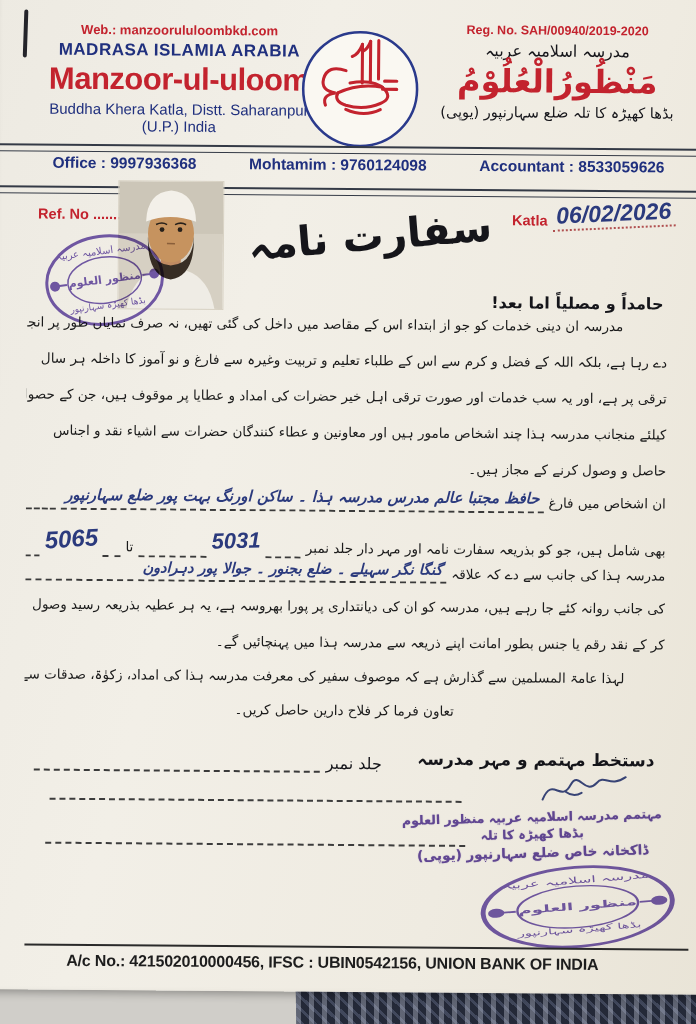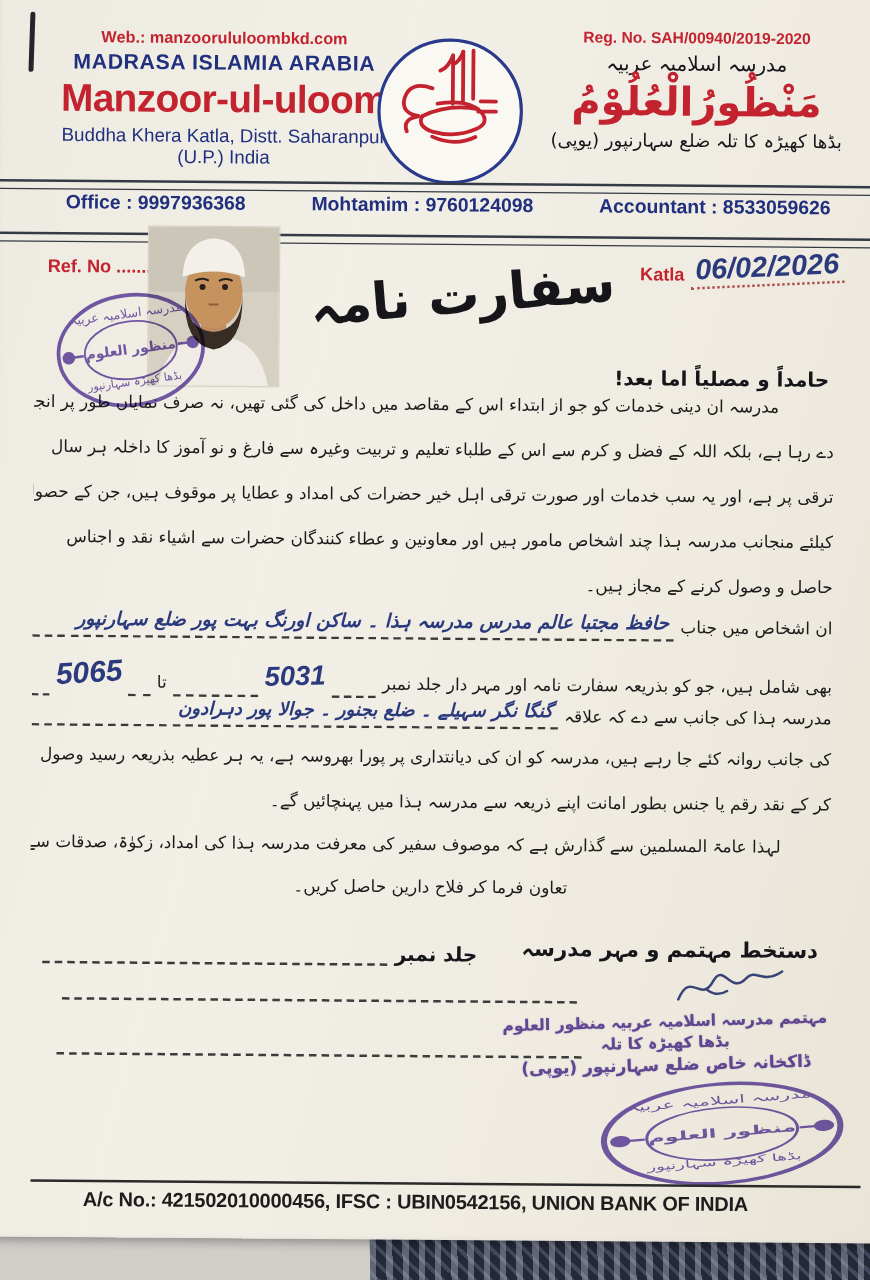--- a/index.html
+++ b/index.html
@@ -133,21 +133,21 @@
 
   <div class="abs urdu" style="right:44px;top:306px;font-size:16px;font-weight:bold;color:#15151a;">حامداً و مصلیاً اما بعد!</div>
 
   <div class="bodyline" style="top:328px;padding-right:44px;">مدرسہ ان دینی خدمات کو جو از ابتداء اس کے مقاصد میں داخل کی گئی تھیں، نہ صرف نمایاں طور پر انجام</div>
   <div class="bodyline" style="top:364px;">دے رہا ہے، بلکہ اللہ کے فضل و کرم سے اس کے طلباء تعلیم و تربیت وغیرہ سے فارغ و نو آموز کا داخلہ ہر سال</div>
   <div class="bodyline" style="top:400px;">ترقی پر ہے، اور یہ سب خدمات اور صورت ترقی اہل خیر حضرات کی امداد و عطایا پر موقوف ہیں، جن کے حصول</div>
   <div class="bodyline" style="top:436px;">کیلئے منجانب مدرسہ ہذا چند اشخاص مامور ہیں اور معاونین و عطاء کنندگان حضرات سے اشیاء نقد و اجناس</div>
   <div class="bodyline" style="top:472px;">حاصل و وصول کرنے کے مجاز ہیں۔</div>
 
   <div class="bodyline mixed" style="top:500px;">
-    <span>ان اشخاص میں جناب</span>
+    <span>ان اشخاص میں فارغ</span>
     <span class="hw hwline" style="font-size:15px;">حافظ مجتبا عالم مدرس مدرسہ ہذا ۔ ساکن اورنگ بہت پور ضلع سہارنپور</span>
     <span class="dashfill"></span>
   </div>
 
   <div class="bodyline mixed" style="top:536px;">
     <span>بھی شامل ہیں، جو کو بذریعہ سفارت نامہ اور مہر دار جلد نمبر</span>
     <span class="dashseg" style="width:36px;"></span>
     <span class="hw latin" style="font-size:22px;transform:rotate(-2deg);">5031</span>
     <span class="dashseg" style="width:70px;"></span>
     <span>تا</span>
@@ -161,21 +161,21 @@
     <span class="hw hwline" style="font-size:14.5px;">گنگا نگر سہیلے ۔ ضلع بجنور ۔ جوالا پور دہرادون</span>
     <span class="dashfill"></span>
   </div>
 
   <div class="bodyline" style="top:610px;">کی جانب روانہ کئے جا رہے ہیں، مدرسہ کو ان کی دیانتداری پر پورا بھروسہ ہے، یہ ہر عطیہ بذریعہ رسید وصول</div>
   <div class="bodyline" style="top:646px;">کر کے نقد رقم یا جنس بطور امانت اپنے ذریعہ سے مدرسہ ہذا میں پہنچائیں گے۔</div>
   <div class="bodyline" style="top:680px;padding-right:40px;">لہذا عامۃ المسلمین سے گذارش ہے کہ موصوف سفیر کی معرفت مدرسہ ہذا کی امداد، زکوٰۃ، صدقات سے</div>
   <div class="bodyline" style="top:714px;text-align:center;">تعاون فرما کر فلاح دارین حاصل کریں۔</div>
 
   <div class="abs urdu" style="left:46px;top:768px;width:348px;display:flex;align-items:flex-end;gap:6px;direction:rtl;">
-    <span style="font-size:16px;font-weight:bold;color:#15151a;text-align:center;">جلد نمبر</span>
+    <span style="font-size:16px;font-weight:normal;color:#15151a;text-align:center;">جلد نمبر</span>
     <span class="dashfill"></span>
   </div>
 
   <div class="abs urdu" style="left:420px;top:762px;width:256px;font-size:17px;font-weight:bold;color:#15151a;text-align:center;">دستخط مہتمم و مہر مدرسہ</div>
 
   <div class="dashline" style="left:62px;top:814px;width:412px;"></div>
   <div class="dashline" style="left:58px;top:858px;width:420px;"></div>
 
   <div class="abs stamp" style="left:550px;top:780px;width:95px;height:42px;">
     <svg width="95" height="42" viewBox="0 0 95 42">

